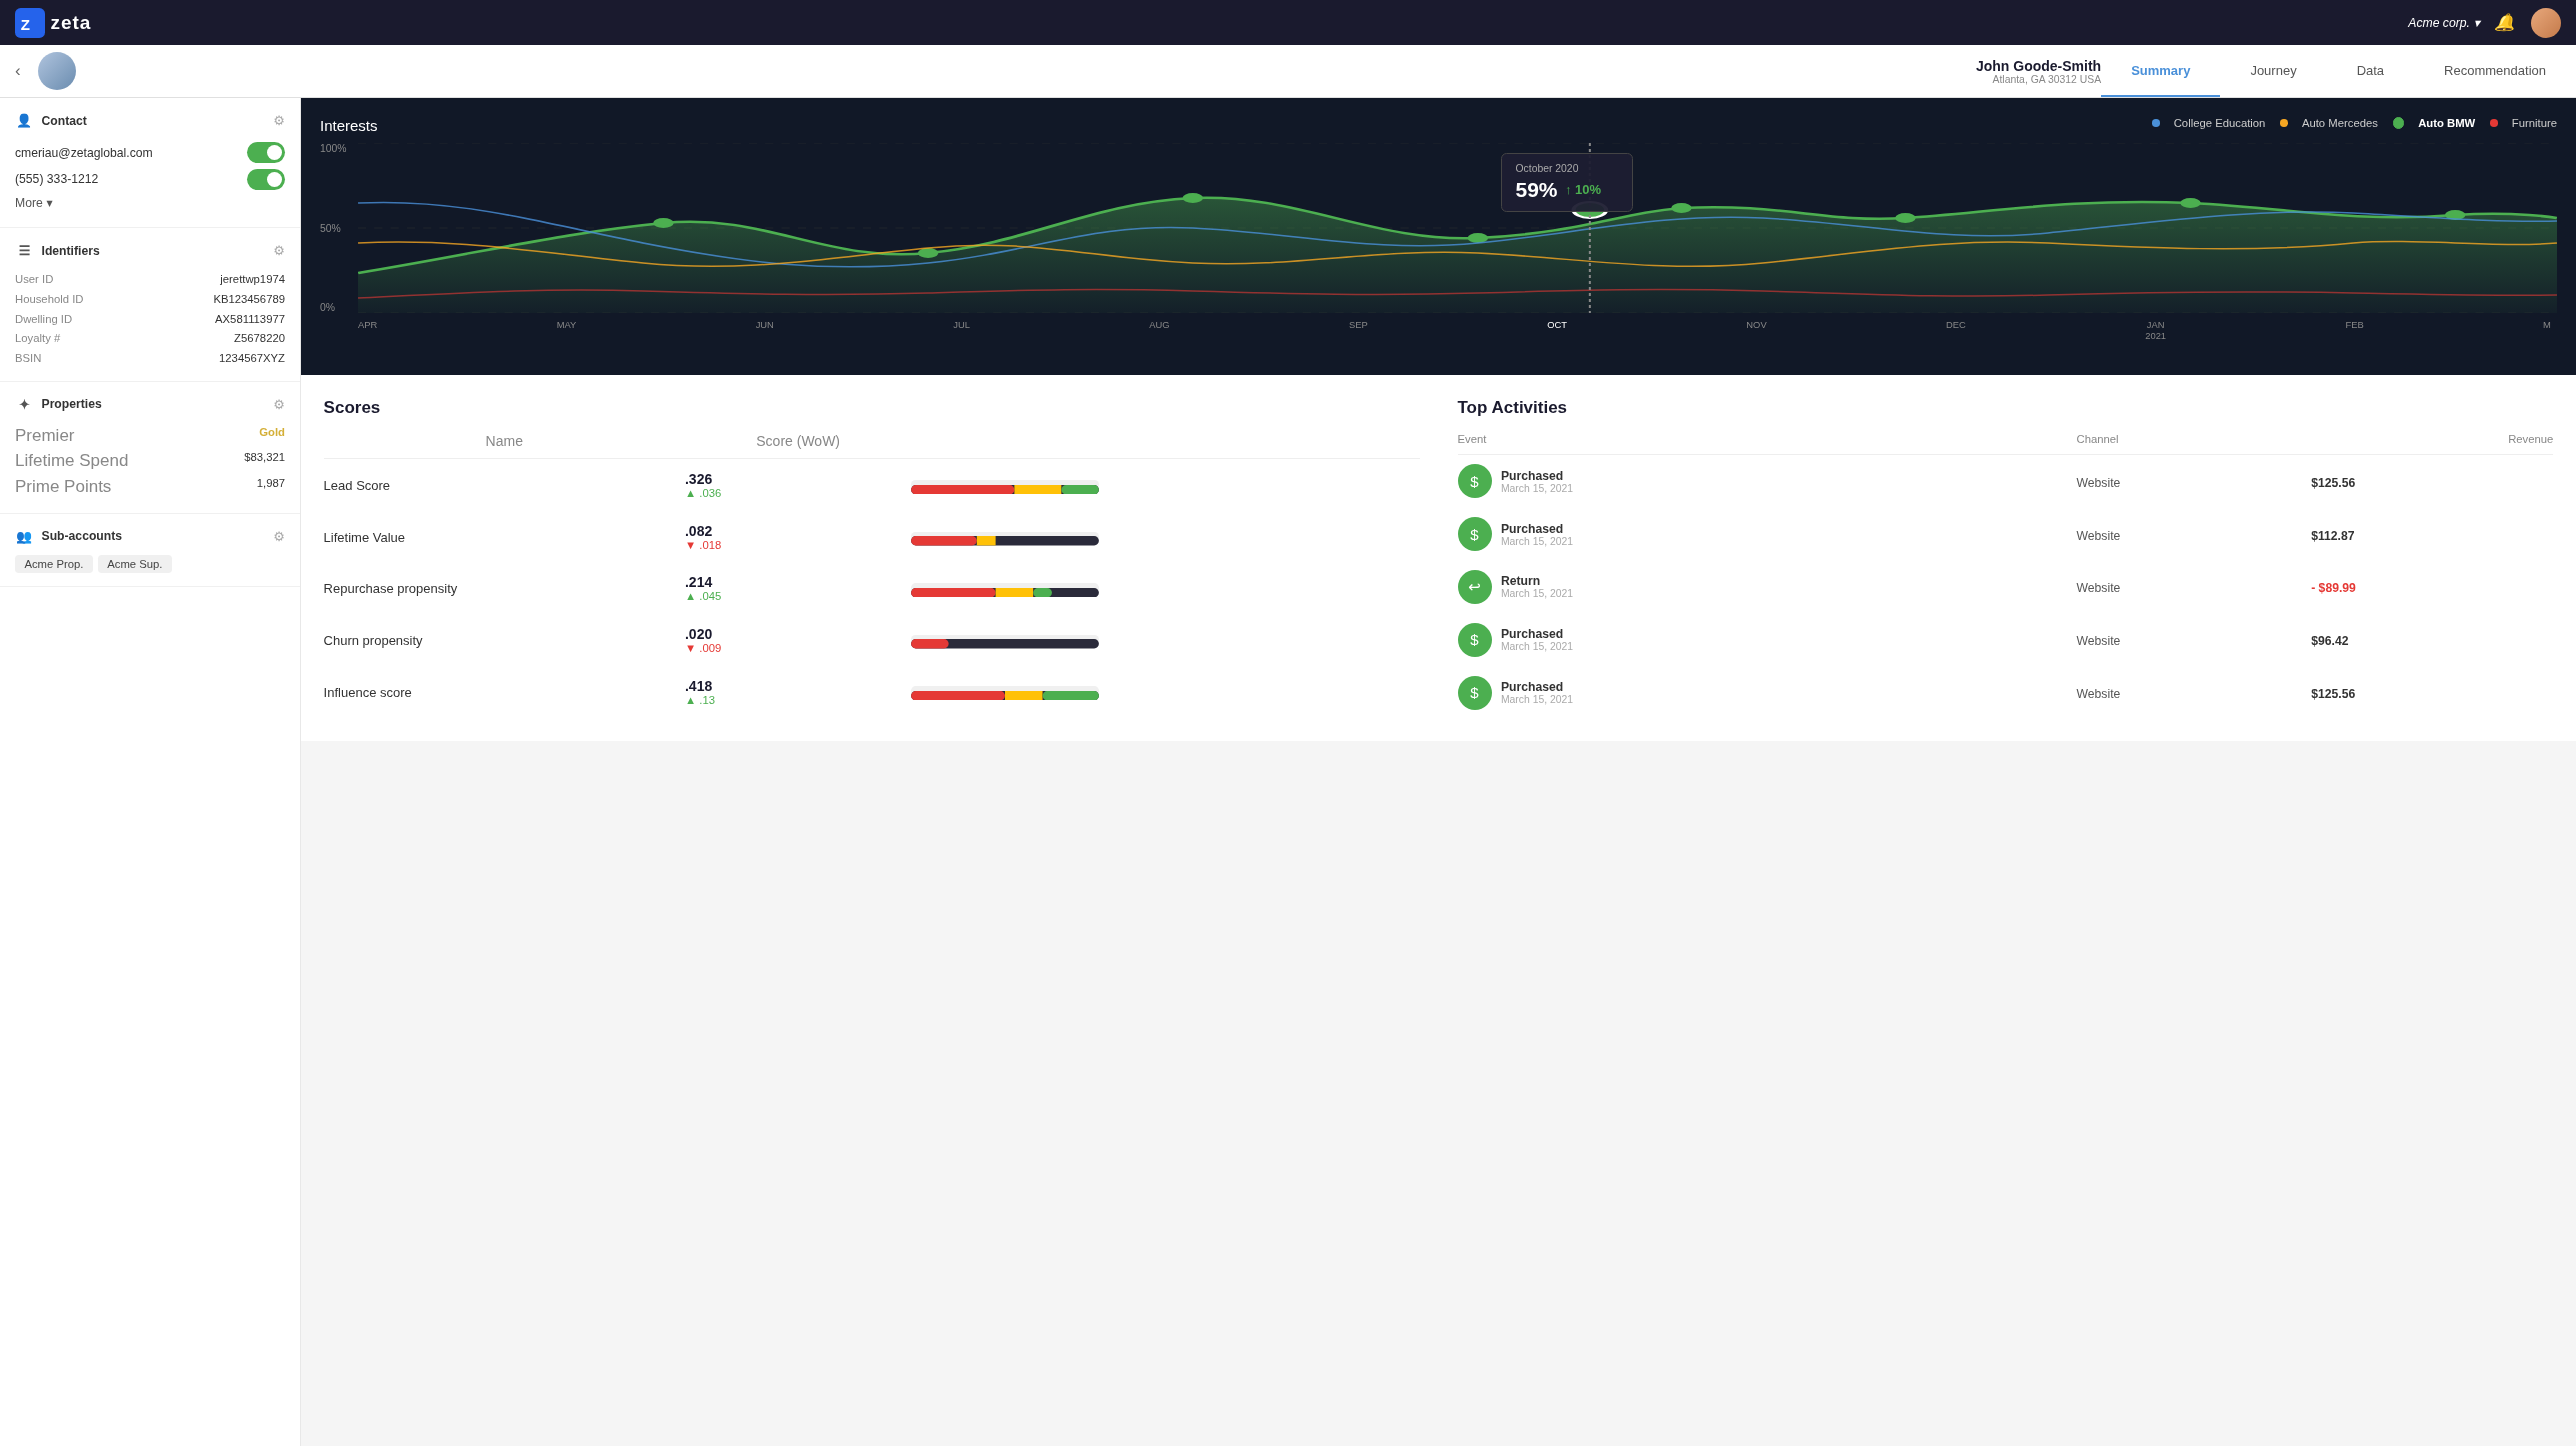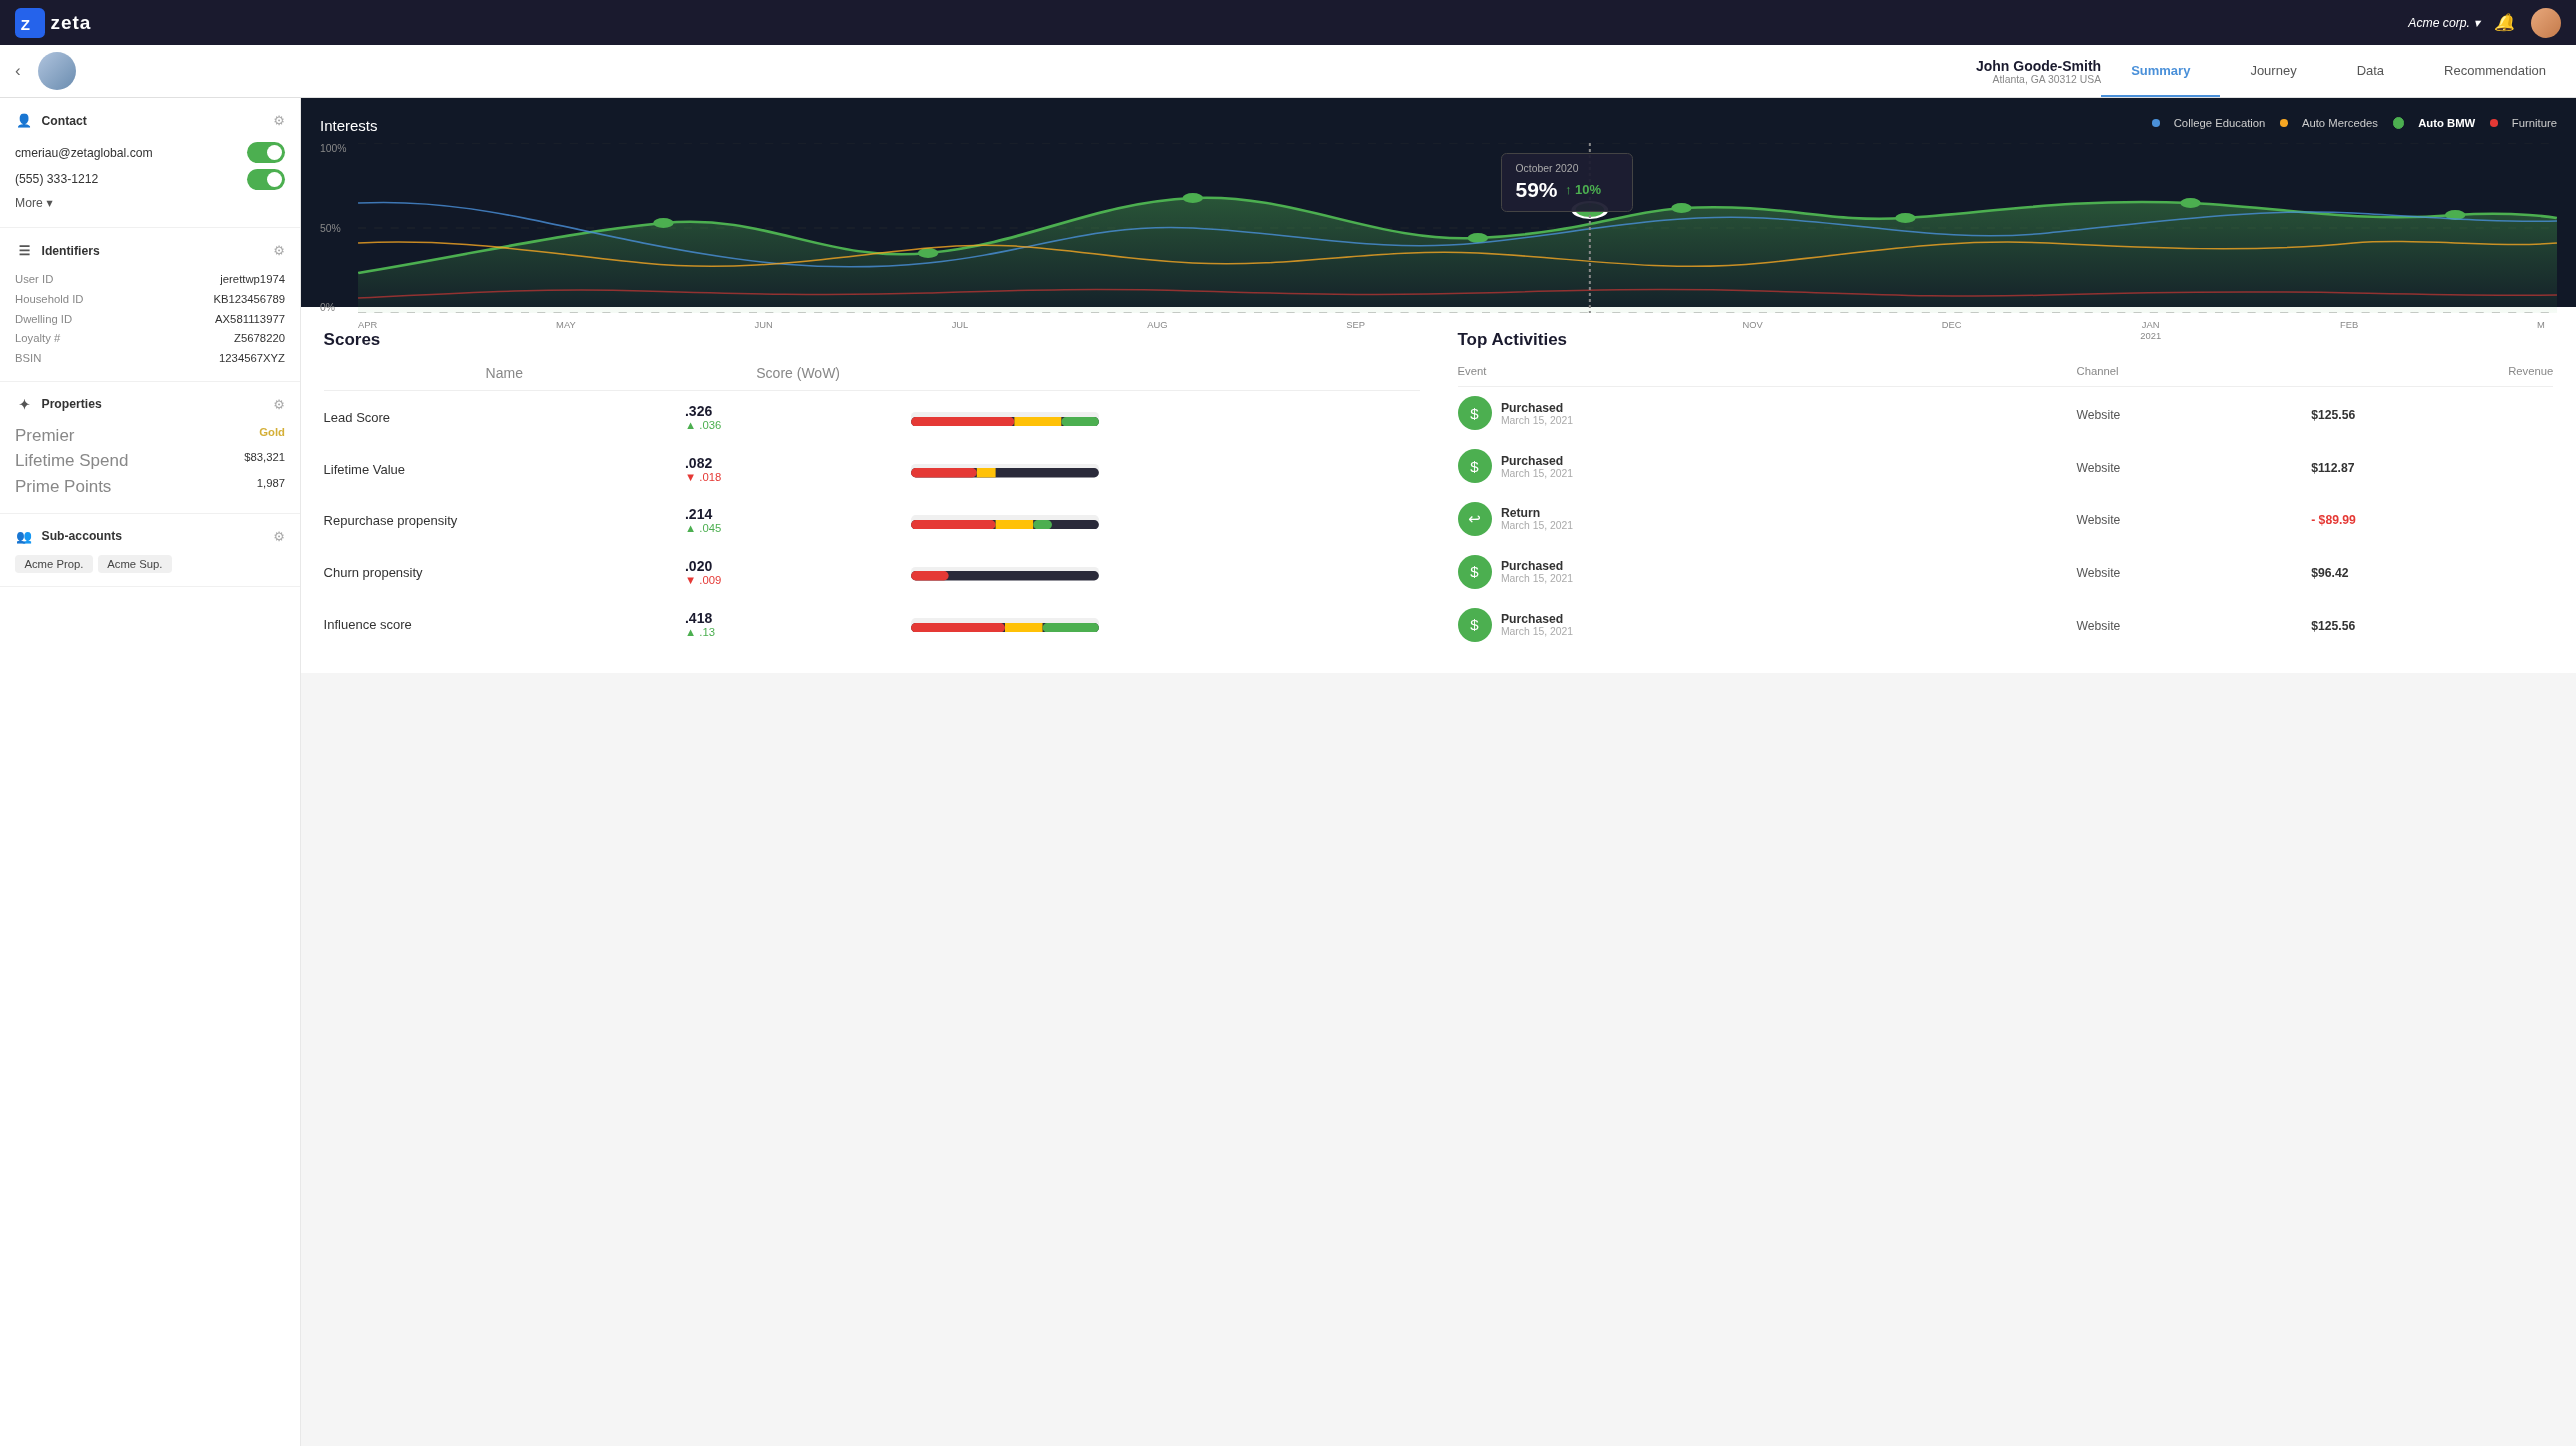--- a/index.html
+++ b/index.html
@@ -207,21 +207,21 @@
       flex: 1;
       background: #f5f5f5;
       overflow-y: auto;
     }
 
     
     .interests-chart {
       background: #111827;
       padding: 19px;
       position: relative;
-      height: 209px;
+      height: 277px;
     }
     .chart-title { color: white; font-size: 15px; font-weight: 500; margin-bottom: 7.5px; }
     .chart-legend {
       position: absolute;
       top: 19px;
       right: 19px;
       display: flex;
       gap: 15px;
       align-items: center;
     }
@@ -249,21 +249,21 @@
       position: absolute;
       left: 38px;
       right: 0;
       top: 0;
       bottom: 28px;
     }
 
     .chart-x-labels {
       position: absolute;
       left: 38px;
-      right: 12px;
+      right: 6px;
       bottom: 0;
       display: flex;
       justify-content: space-between;
     }
     .x-label { font-size: 9.4px; color: #888; text-align: center; }
     .x-label.active { color: white; }
 
     
     .chart-tooltip {
       position: absolute;

